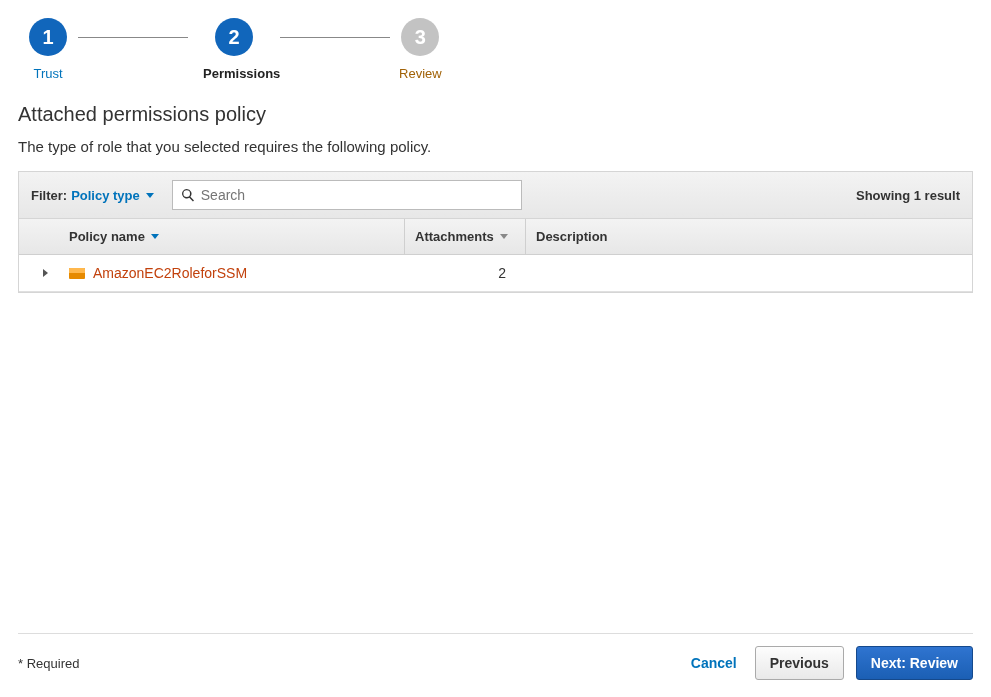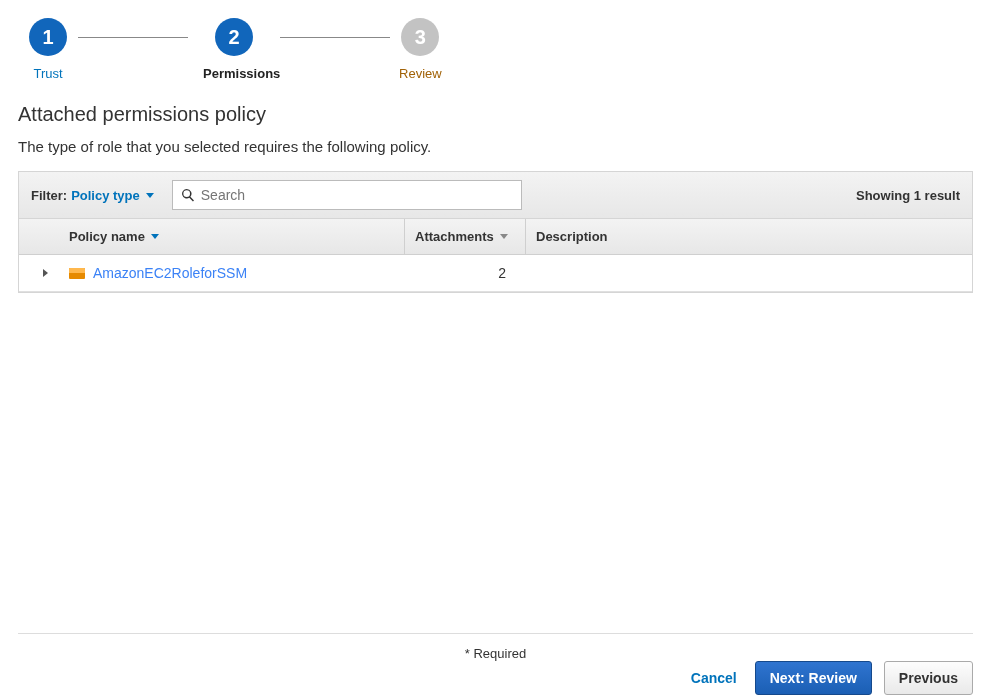--- a/index.html
+++ b/index.html
@@ -191,32 +191,31 @@
     background:#e68a00;
     border-radius:1px;
   }
   .policy-icon::after {
     content:"";
     position:absolute; left:0; top:3px;
     width:16px; height:5px;
     background:#ffb84d;
     border-radius:1px 1px 0 0;
   }
-  .policy-link { color:#3b82f6; text-decoration:none; cursor:pointer; }
+  .policy-link { color:#c2410c; text-decoration:none; cursor:pointer; }
   .col-attach.row { justify-content:flex-end; padding-right:18px; color:#333; }
   .desc-text { color:#333; white-space:nowrap; overflow:hidden; text-overflow:ellipsis; }
 
   .footer {
     position: relative;
     margin-top: 340px;
     border-top: 1px solid #ddd;
     padding-top: 12px;
     display:flex;
     align-items:center;
-    flex-direction:column;
   }
   .required-note { font-size: 13px; color:#333; }
   .footer-actions { margin-left:auto; display:flex; align-items:center; gap:12px; }
   .link-btn { color:#0073bb; font-size:14px; font-weight:700; cursor:pointer; margin-right:6px; }
   .btn {
     font-size:14px; font-weight:700;
     padding: 8px 14px; border-radius:3px;
     border:1px solid #aaa; cursor:pointer;
     background: linear-gradient(#fdfdfd,#e9e9e9);
     color:#333;
@@ -295,18 +294,18 @@
         <a class="policy-link">AmazonEC2RoleforSSM</a>
       </div>
       <div class="cell col-attach row">2</div>
     </div>
   </div>
 
   <div class="footer">
     <div class="required-note">* Required</div>
     <div class="footer-actions">
       <span class="link-btn">Cancel</span>
+      <button class="btn">Previous</button>
       <button class="btn primary">Next: Review</button>
-      <button class="btn">Previous</button>
     </div>
   </div>
 
 </div>
 
 </body></html>

